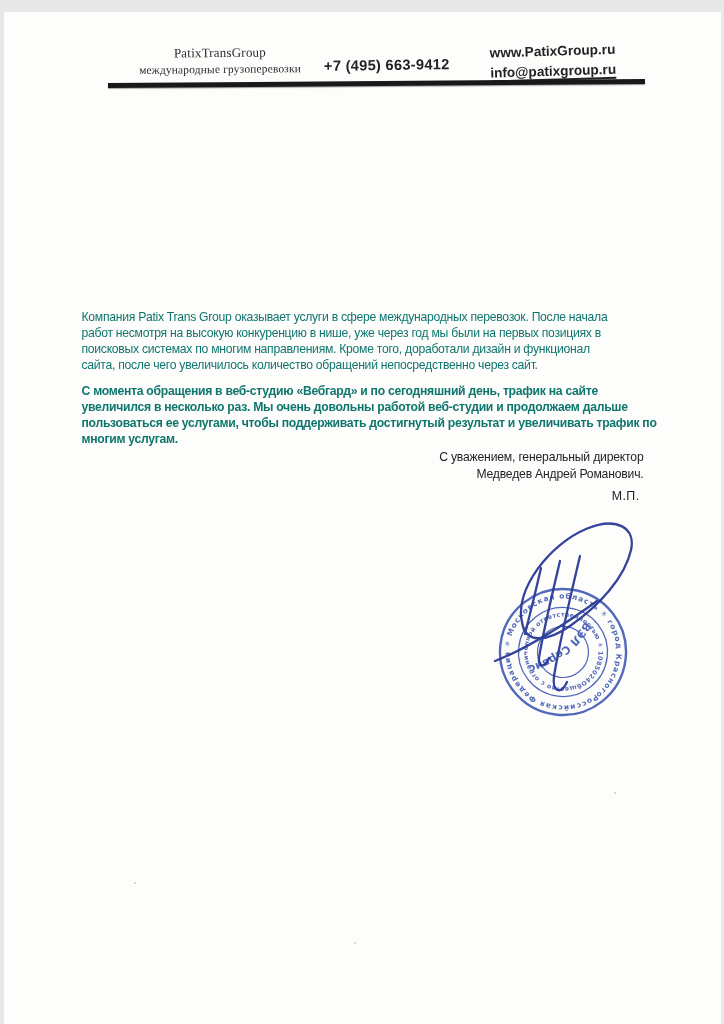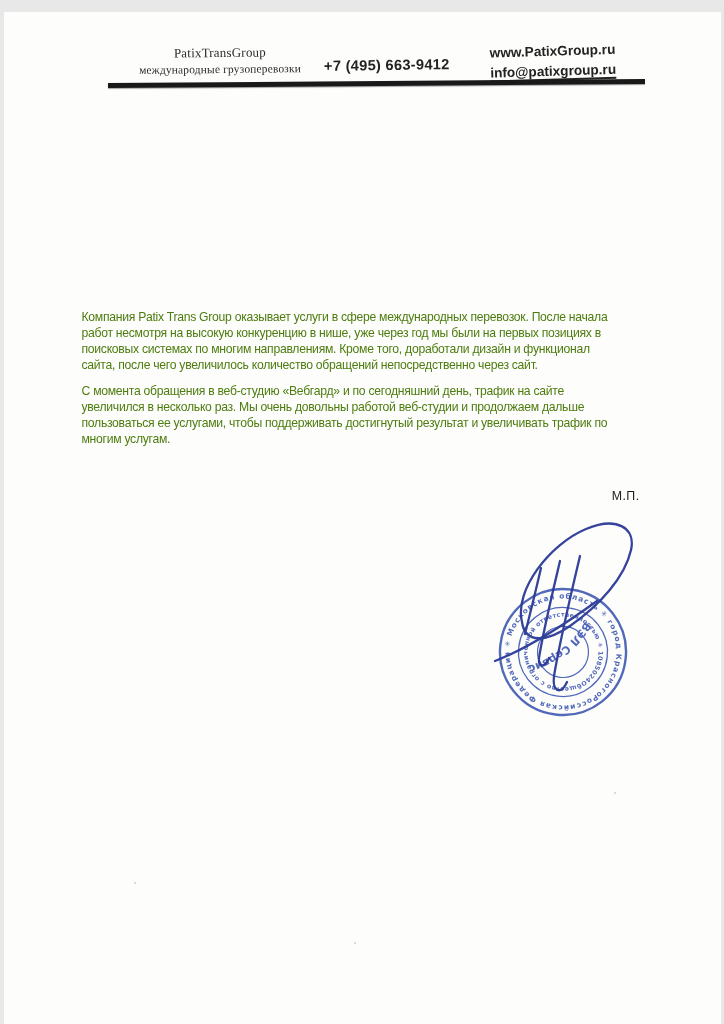--- a/index.html
+++ b/index.html
@@ -48,24 +48,24 @@
     box-shadow:0 1px 1px rgba(0,0,0,.35);
   }
   
   .title{
     position:absolute;left:78px;top:241px;width:572px;
     text-align:center;font-size:12.6px;letter-spacing:-.1px;
   }
   .para{
     position:absolute;left:78px;width:640px;
     font-size:12.2px;line-height:16.1px;letter-spacing:-.28px;
-    white-space:pre-line;color:#4d7c0f;
+    white-space:pre-line;color:#0f766e;
   }
   .para-1{top:297px;}
-  .para-2{top:371px;}
+  .para-2{top:371px;font-weight:bold;}
   .signoff{
     position:absolute;right:77px;top:437px;
     text-align:right;font-size:12.2px;line-height:16.6px;
     letter-spacing:-.2px;white-space:pre-line;
   }
   .mp{
     position:absolute;right:81px;top:477px;
     font-size:12.4px;letter-spacing:.4px;
   }
   
@@ -103,20 +103,22 @@
   </div>
 
   <div class="para para-1">Компания Patix Trans Group оказывает услуги в сфере международных перевозок. После начала
 работ несмотря на высокую конкуренцию в нише, уже через год мы были на первых позициях в
 поисковых системах по многим направлениям. Кроме того, доработали дизайн и функционал
 сайта, после чего увеличилось количество обращений непосредственно через сайт.</div>
   <div class="para para-2">С момента обращения в веб-студию «Вебгард» и по сегодняшний день, трафик на сайте
 увеличился в несколько раз. Мы очень довольны работой веб-студии и продолжаем дальше
 пользоваться ее услугами, чтобы поддерживать достигнутый результат и увеличивать трафик по
 многим услугам.</div>
+  <div class="signoff">С уважением, генеральный директор
+Медведев Андрей Романович.</div>
   <div class="mp">М.П.</div>
 
   <svg class="stamp-svg" viewBox="0 0 170 170" xmlns="http://www.w3.org/2000/svg">
     <g transform="rotate(142 85 85)" fill="none" stroke="#3b55b2">
       <circle cx="85" cy="85" r="63" stroke-width="2.4"></circle>
       <circle cx="85" cy="85" r="44.5" stroke-width="1.3"></circle>
       <circle cx="85" cy="85" r="25.5" stroke-width="1.2"></circle>
       <defs>
         <path id="ringOuterPath" d="M 85 31.5 A 53.5 53.5 0 1 1 84.95 31.5"></path>
         <path id="ringInnerPath" d="M 85 49.5 A 35.5 35.5 0 1 1 84.95 49.5"></path>

